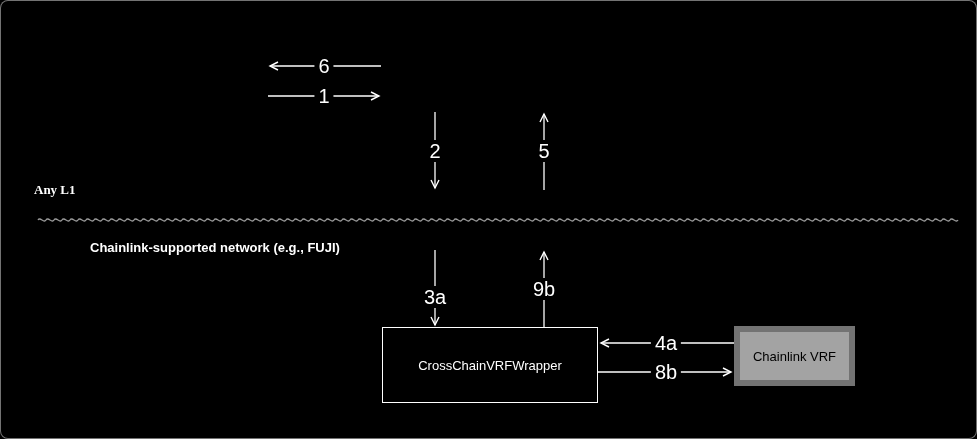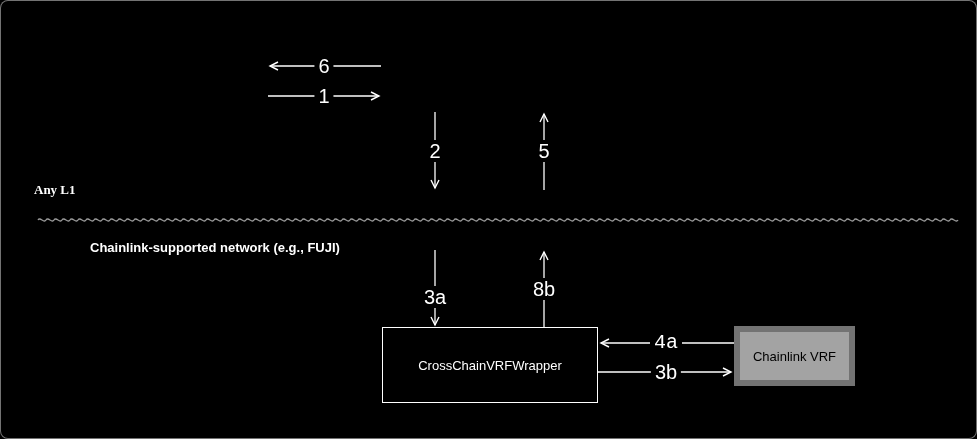--- a/index.html
+++ b/index.html
@@ -85,20 +85,20 @@
 
   <div class="node blue" style="left:733px; top:325px; width:121px; height:60px;">
     <span>Chainlink VRF</span>
   </div>
 
   <div class="edge-label" style="left:323px; top:65px;">6</div>
   <div class="edge-label" style="left:323px; top:95px;">1</div>
   <div class="edge-label" style="left:434px; top:150px;">2</div>
   <div class="edge-label" style="left:543px; top:150px;">5</div>
   <div class="edge-label" style="left:434px; top:296px;">3a</div>
-  <div class="edge-label" style="left:543px; top:288px;">8b</div>
-  <div class="edge-label" style="left:665px; top:342px;font-family:Liberation Mono, monospace;">4a</div>
-  <div class="edge-label" style="left:665px; top:371px;">3b</div>
+  <div class="edge-label" style="left:543px; top:288px;">9b</div>
+  <div class="edge-label" style="left:665px; top:342px;">4a</div>
+  <div class="edge-label" style="left:665px; top:371px;">8b</div>
 
   <div class="region-label" style="left:33px; top:181px;font-family:Liberation Serif, serif;">Any L1</div>
   <div class="region-label" style="left:47px; top:239px;margin-left:42px;">Chainlink-supported network (e.g., FUJI)</div>
 
 </div>
 
 </body></html>

